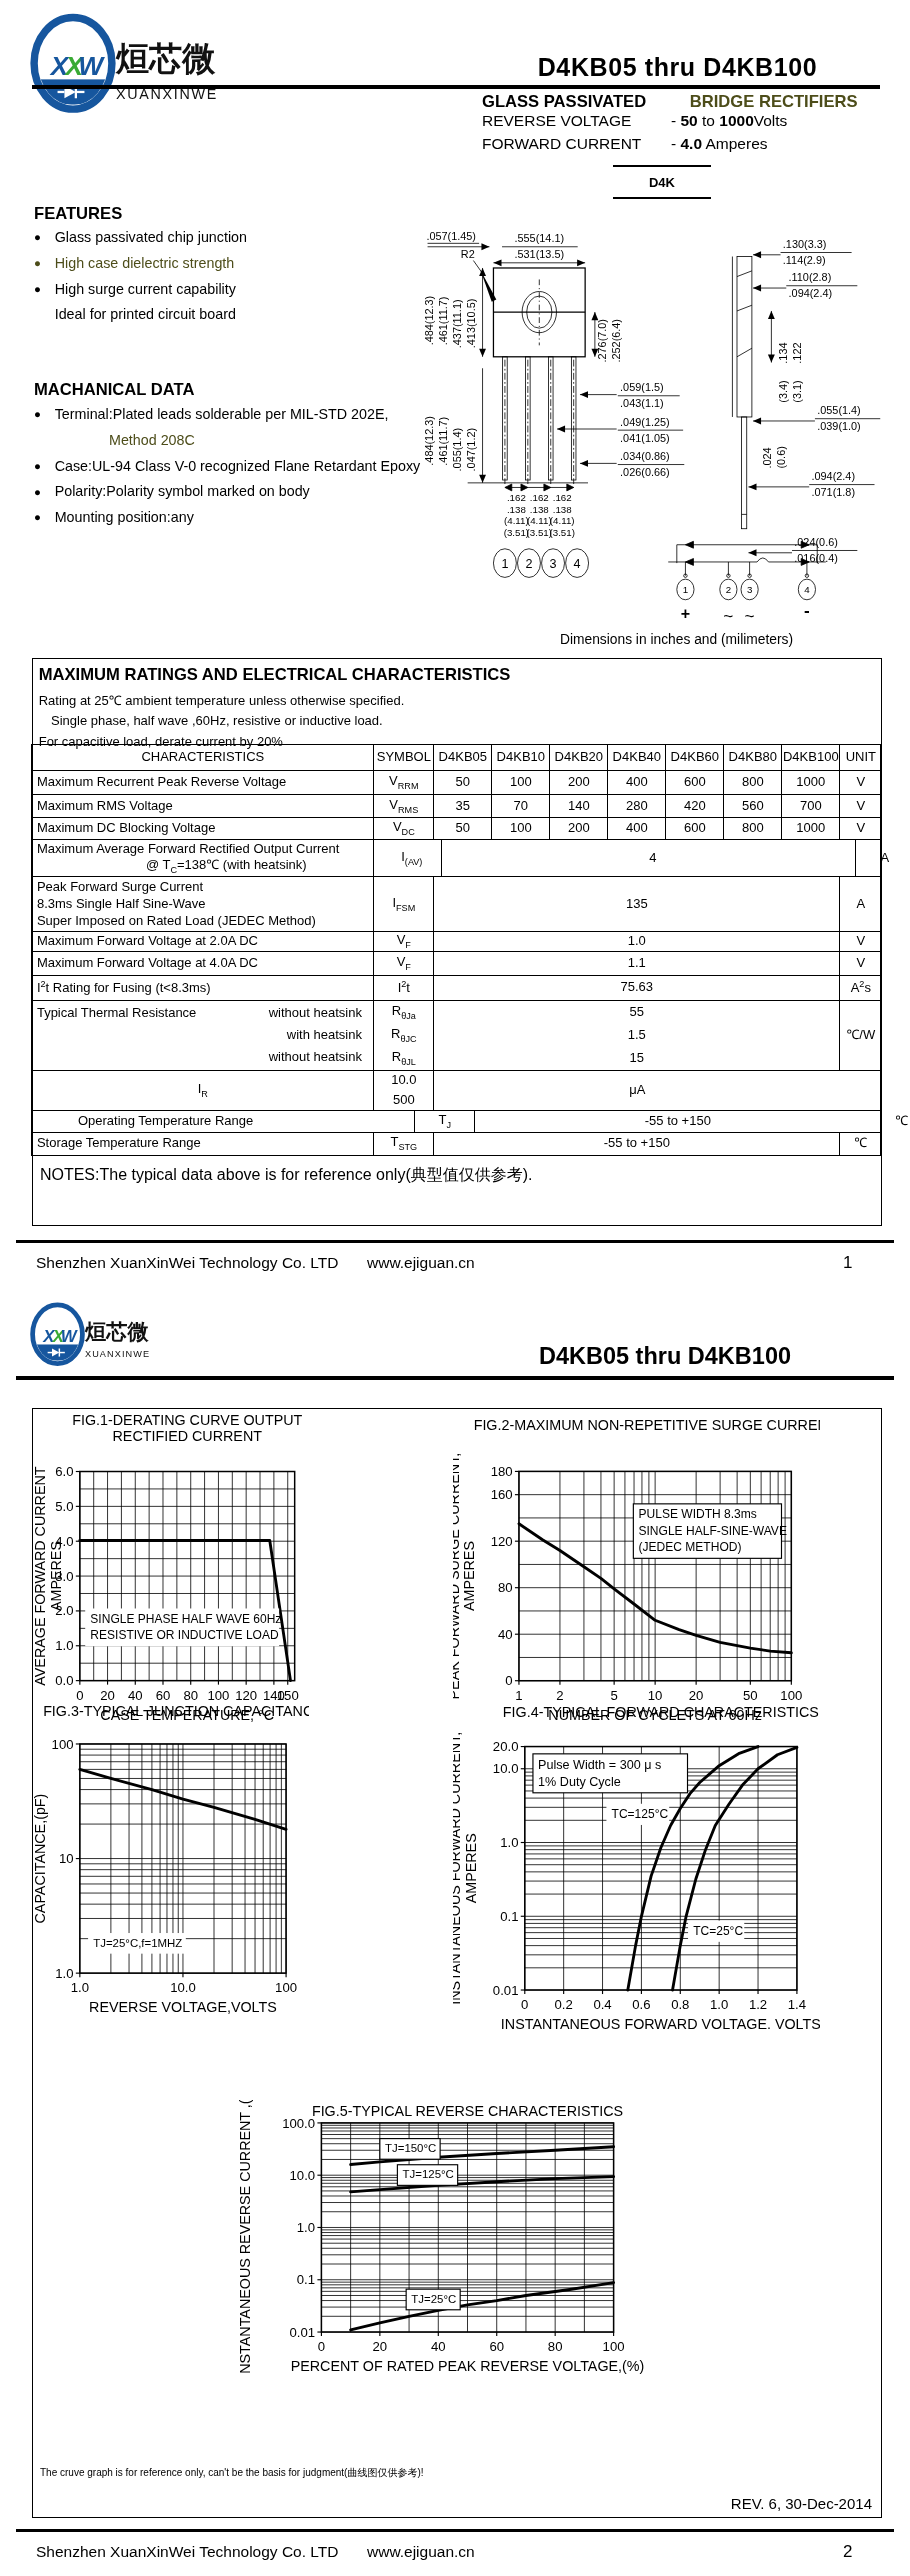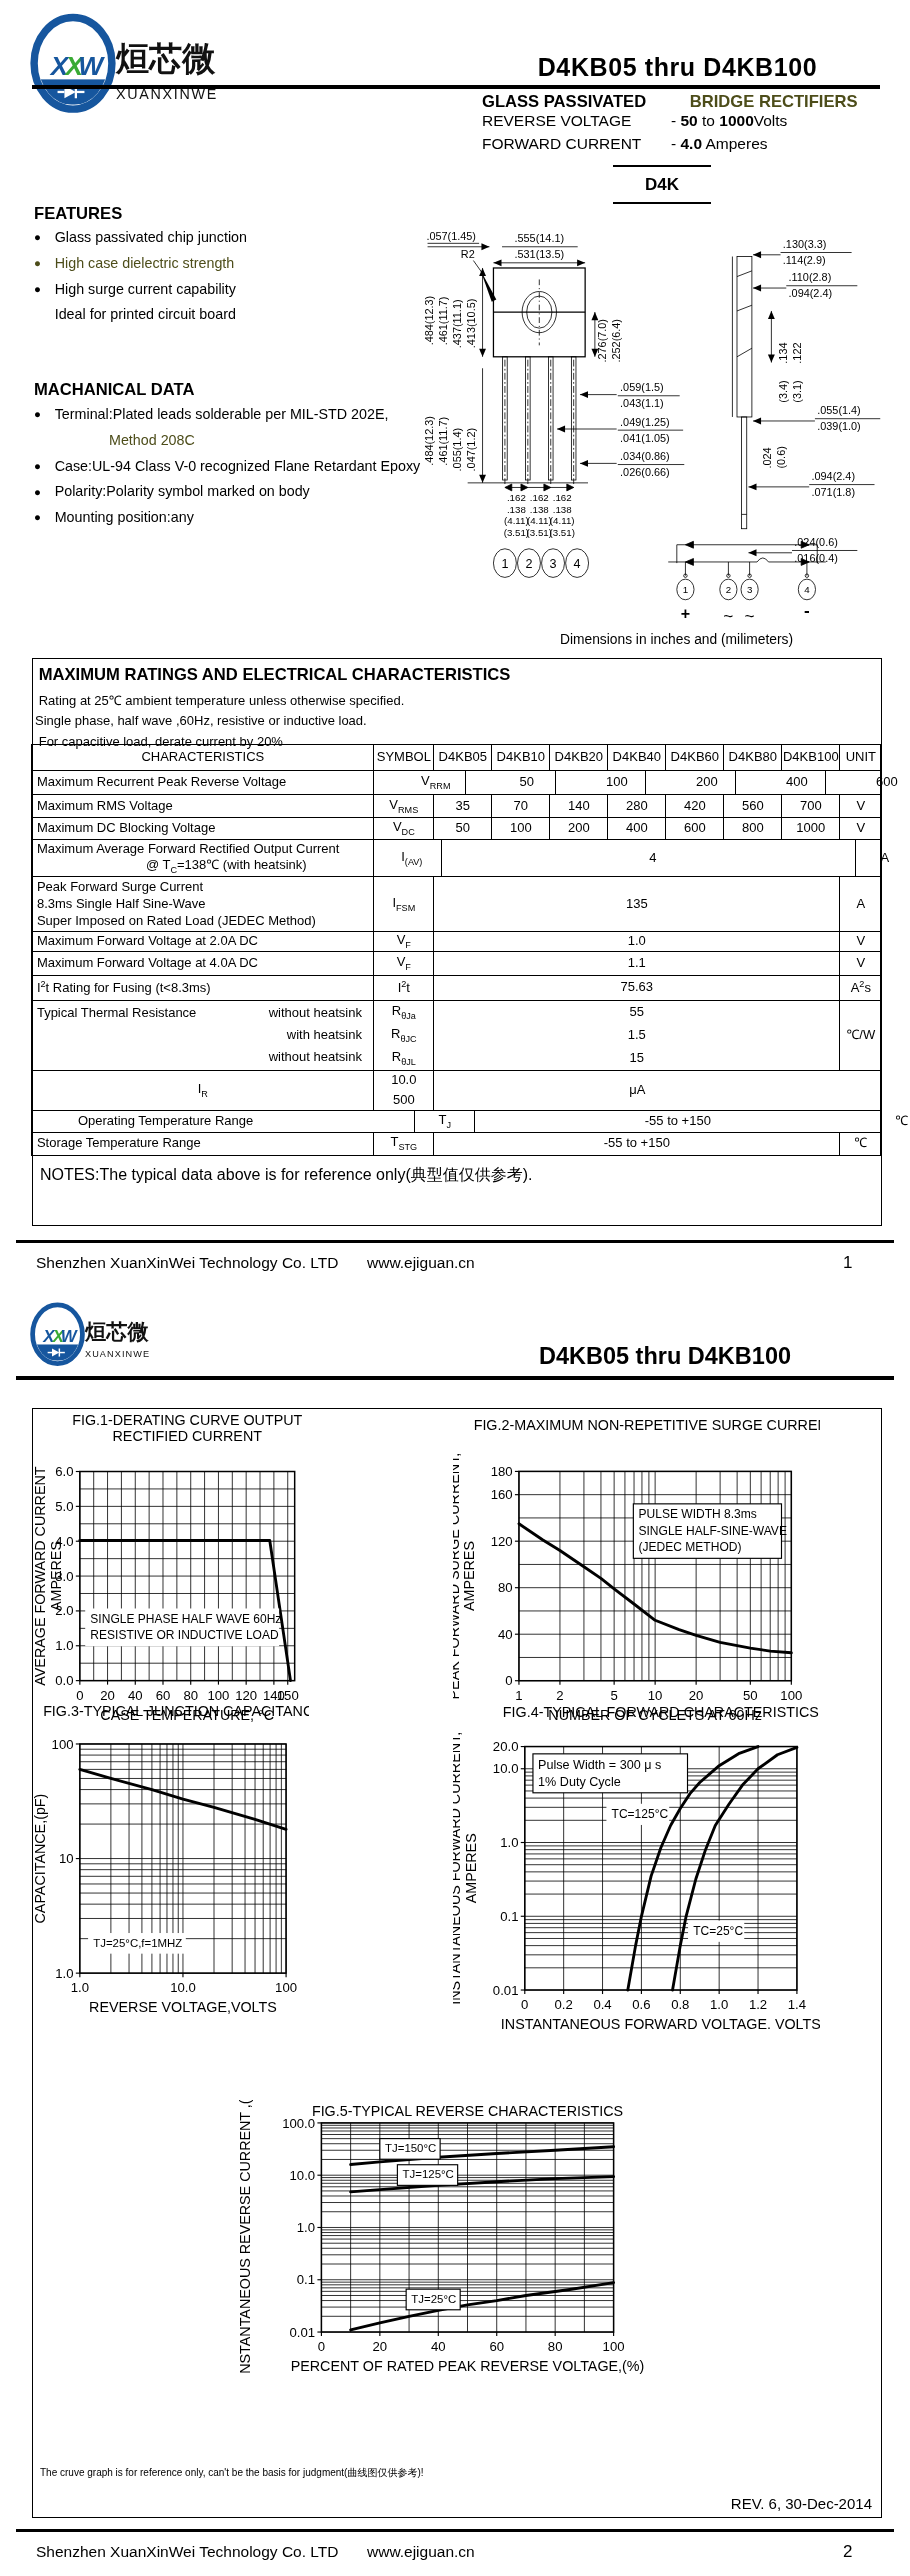--- a/index.html
+++ b/index.html
@@ -13,21 +13,21 @@
   sup.sm { font-size:70%; }
   
   .logo { width:189px; height:103px; }
   
   .doc-title { font-size:25px; font-weight:bold; letter-spacing:0.6px; }
   .sub-title { font-size:16.6px; font-weight:bold; }
   .spec-line { font-size:15.5px; }
   .spec-label { display:inline-block; width:189px; }
   .badge-box { width:98px; text-align:center; }
   .badge-line { height:2.3px; background:#000; }
-  .badge-text { font-size:17px; font-weight:bold; padding:8px 0 6.9px 0; }
+  .badge-text { font-size:13px; font-weight:bold; padding:8px 0 6.9px 0; }
   
   .sec-head { font-size:16.6px; font-weight:bold; }
   .li { font-size:14.3px; margin-bottom:9.8px; position:relative; padding-left:20.7px; }
   .li .dot { position:absolute; left:0; top:2.3px; font-size:11.5px; }
   
   #tbl-box { border:1.7px solid #000; }
   .tbl-title { font-size:16.6px; font-weight:bold; }
   .tbl-sub { font-size:13px; }
   .t-row { display:grid; border-bottom:1.1px solid #000; }
   .t-row.hd { border-bottom:1.7px solid #000; }
@@ -293,36 +293,36 @@
       <text x="545" y="692" text-anchor="middle" font-size="30">~</text>
       <text x="582" y="692" text-anchor="middle" font-size="30">~</text>
       <text x="682" y="682" text-anchor="middle" font-size="30" font-weight="bold">-</text>
     </svg>
   </div>
   <div class="abs caption" style="left:516px; top:632px; width:321px; text-align:center;">Dimensions in inches and (milimeters)</div>
 
   <div class="abs" id="tbl-box" style="left:32px; top:658px; width:850px; height:568px;">
     <div class="abs tbl-title" style="left:5.7px; top:5.7px;">MAXIMUM RATINGS AND ELECTRICAL CHARACTERISTICS</div>
     <div class="abs tbl-sub" style="left:5.7px; top:32px;">Rating at 25℃ ambient temperature unless otherwise specified.</div>
-    <div class="abs tbl-sub" style="left:2px; top:54px;">Single phase, half wave ,60Hz, resistive or inductive load.</div>
+    <div class="abs tbl-sub" style="left:18px; top:54px;">Single phase, half wave ,60Hz, resistive or inductive load.</div>
     <div class="abs tbl-sub" style="left:5.7px; top:75px;">For capacitive load, derate current by 20%</div>
     <div class="abs" id="ratings-table" style="left:-1.7px; top:85px; width:850px; border-top:1.7px solid #000; border-left:1.7px solid #000; border-right:1.7px solid #000;">
         <div class="t-row hd" style="grid-template-columns: 342px 60px 58px 58px 58px 58px 58px 58px 58px 41px; height: 26px;">
           <div class="t-cell " style="font-weight: normal;">CHARACTERISTICS</div>
           <div class="t-cell " style="font-weight: normal;">SYMBOL</div>
           <div class="t-cell " style="font-weight: normal;">D4KB05</div>
           <div class="t-cell " style="font-weight: normal;">D4KB10</div>
           <div class="t-cell " style="font-weight: normal;">D4KB20</div>
           <div class="t-cell " style="font-weight: normal;">D4KB40</div>
           <div class="t-cell " style="font-weight: normal;">D4KB60</div>
           <div class="t-cell " style="font-weight: normal;">D4KB80</div>
           <div class="t-cell " style="font-weight: normal;">D4KB100</div>
           <div class="t-cell last" style="font-weight: normal;">UNIT</div>
         </div>
-        <div class="t-row" style="height: 24px; grid-template-columns: 342px 60px 58px 58px 58px 58px 58px 58px 58px 41px; gap: 32px;">
+        <div class="t-row" style="height: 24px; grid-template-columns: 342px 60px 58px 58px 58px 58px 58px 58px 58px 41px;">
           <div class="t-cell namec">
             <div class="">
               <div><span><span>Maximum Recurrent Peak Reverse Voltage</span></span></div>
             </div>
           </div>
           <div class="t-cell ">
             <span><span>V</span><sub class="sm">RRM</sub></span>
           </div>
           <div class="t-cell ">50</div>
           <div class="t-cell ">100</div>

